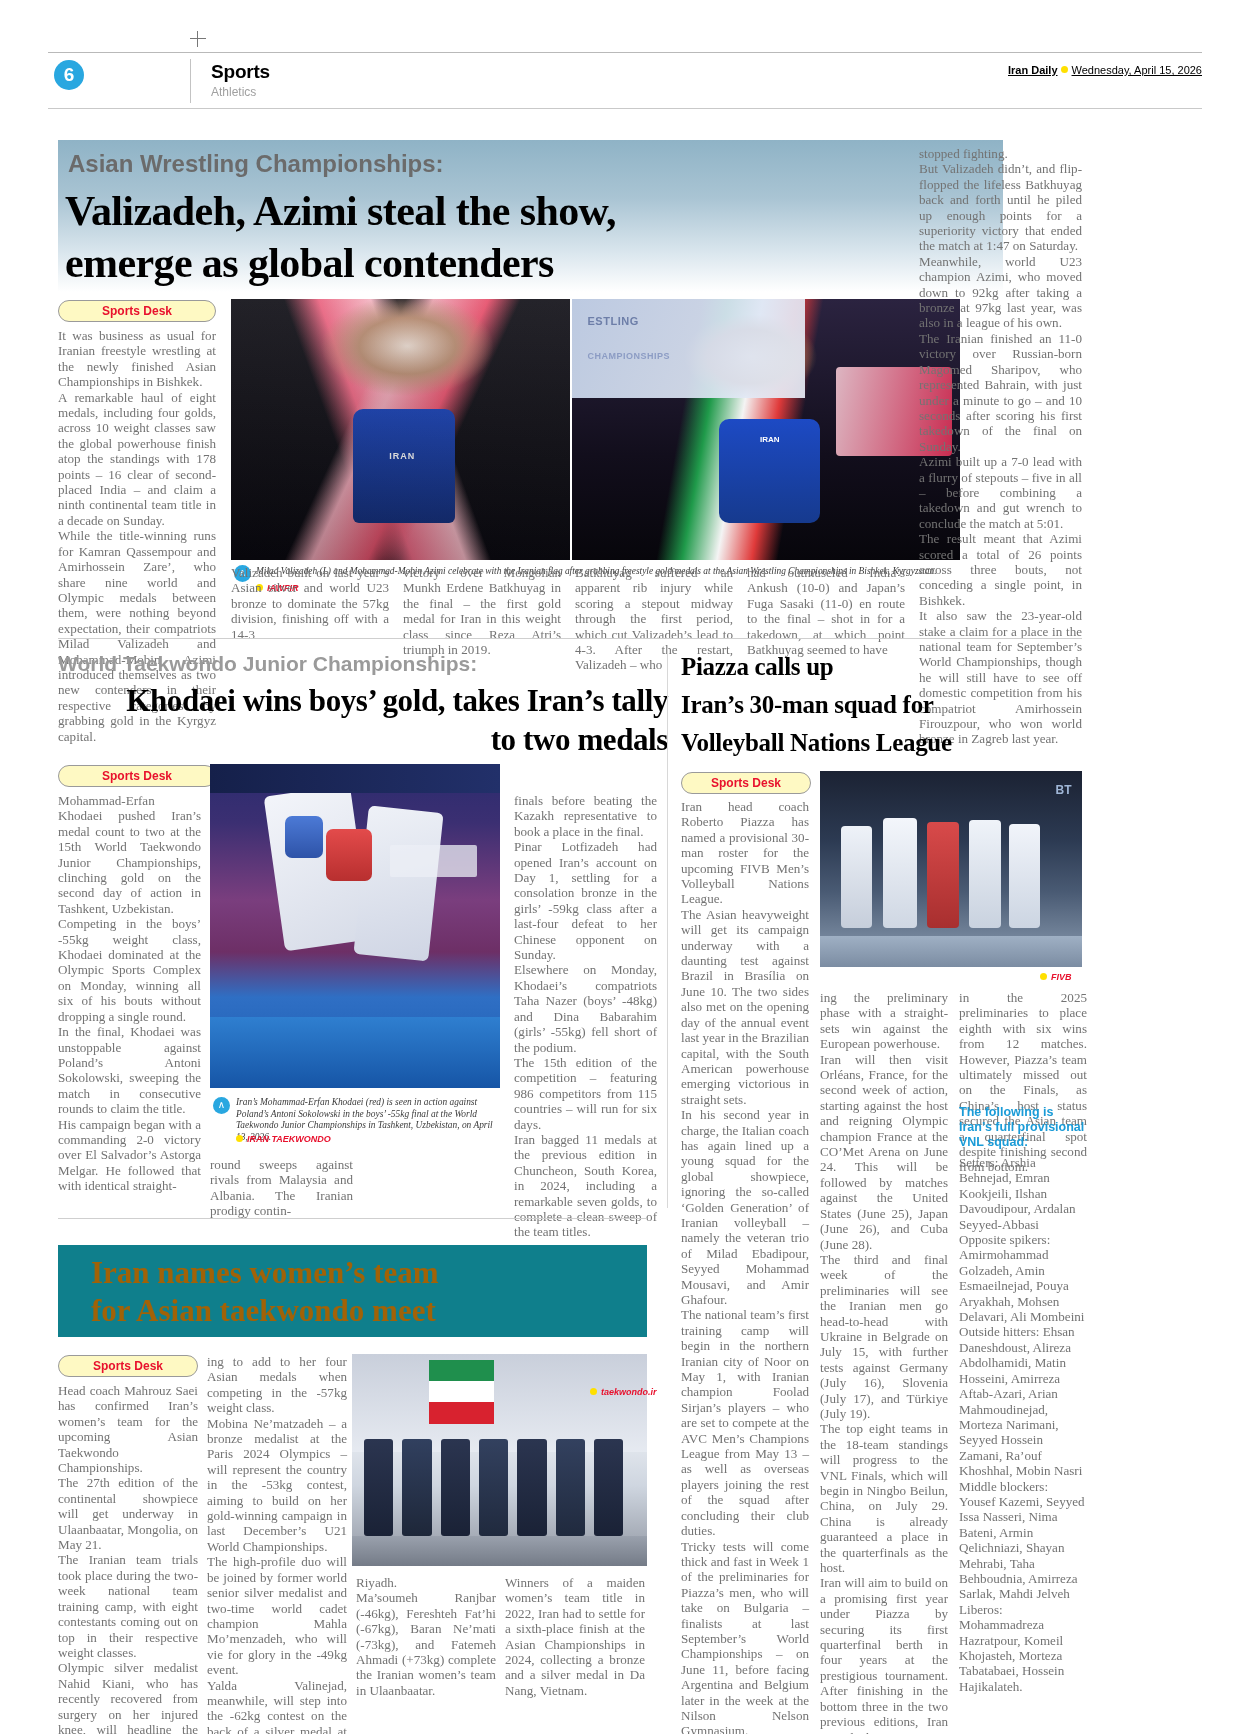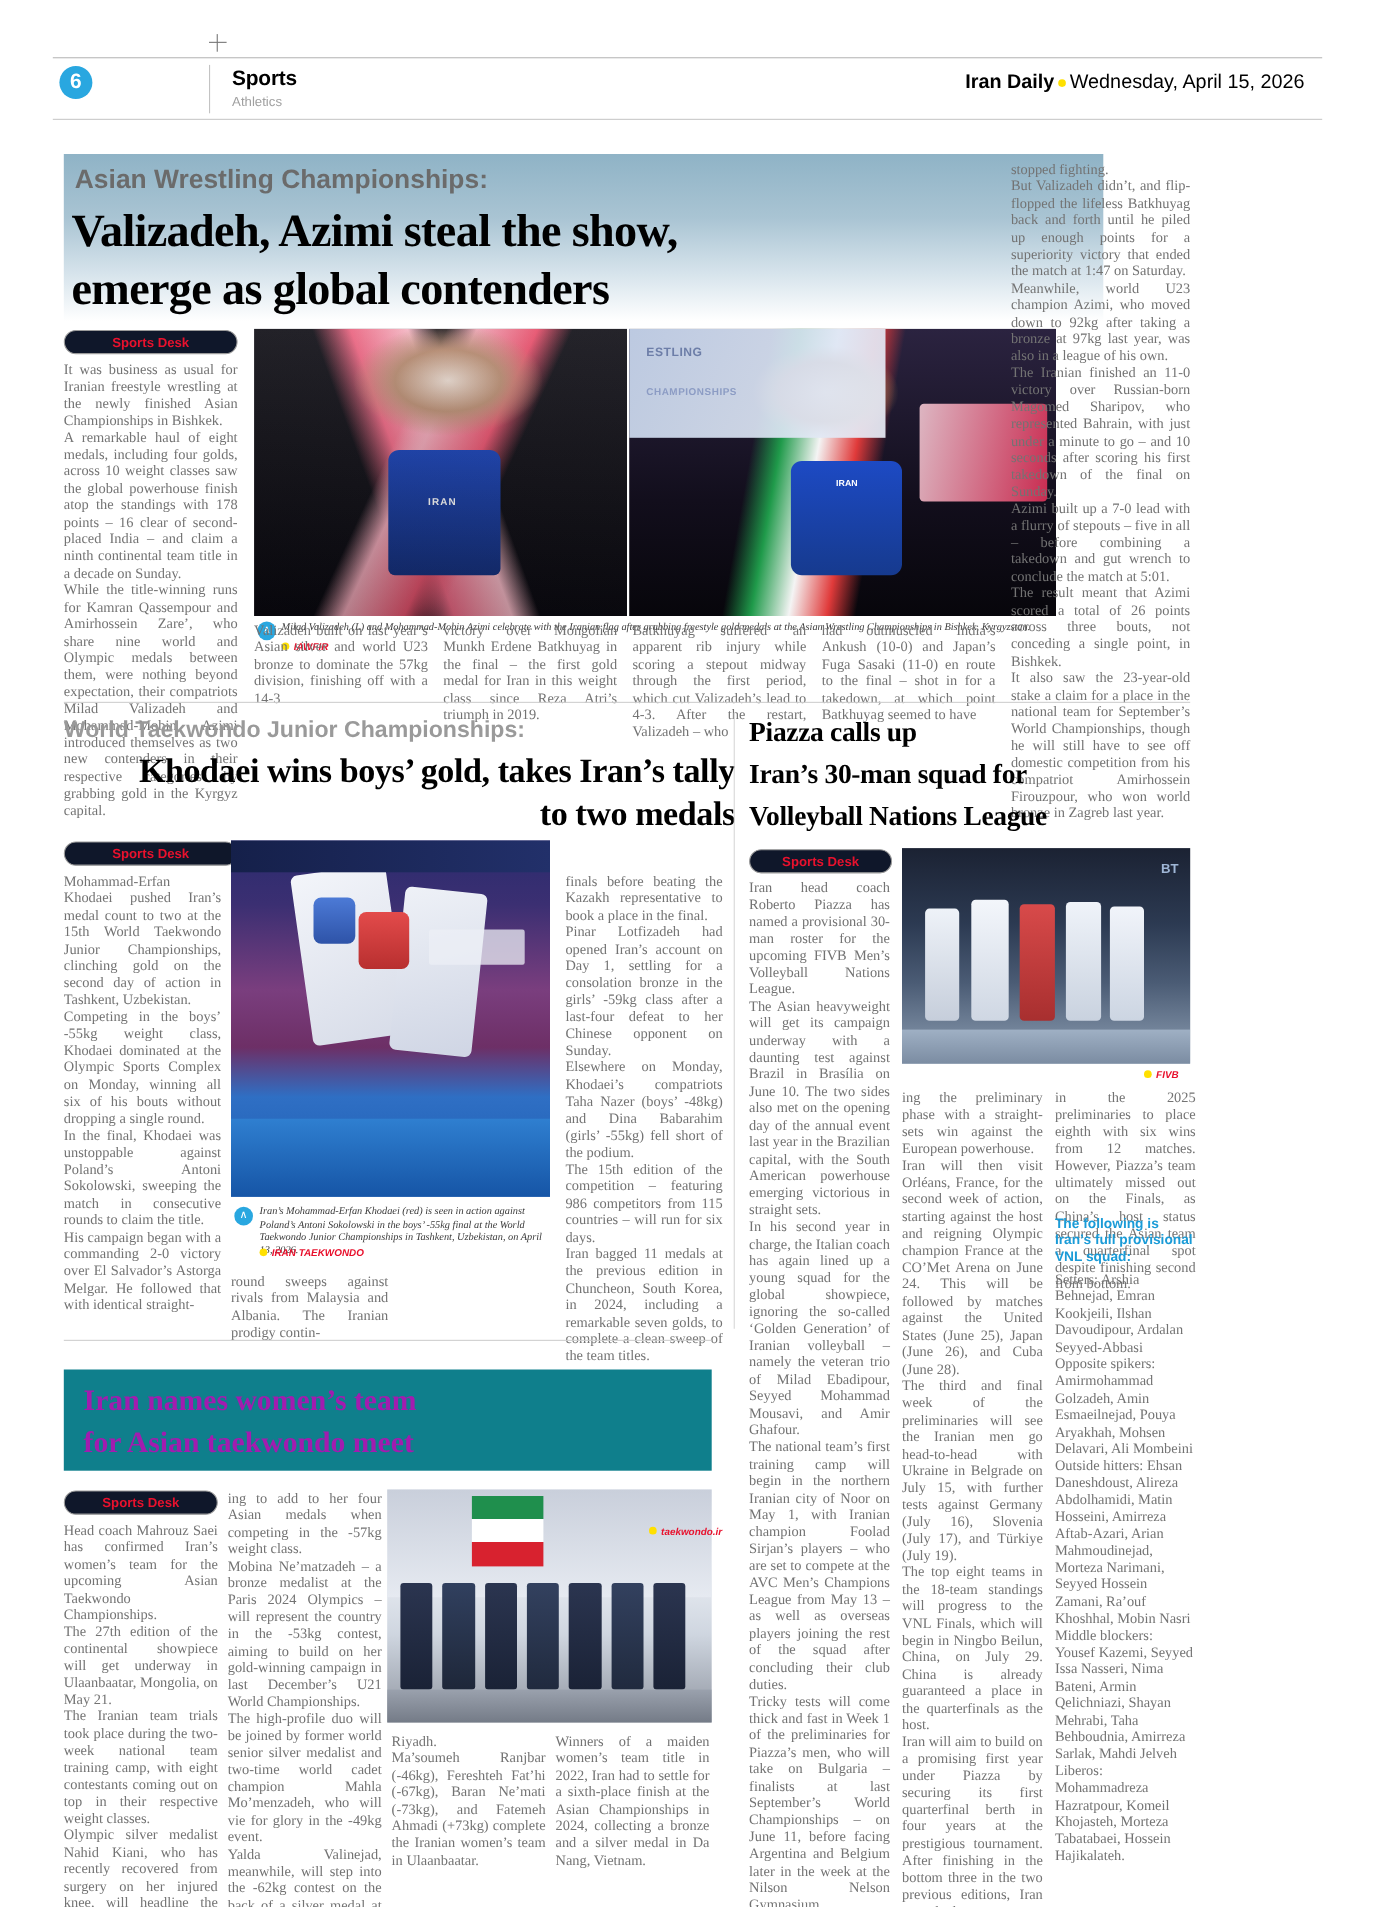--- a/index.html
+++ b/index.html
@@ -70,24 +70,25 @@
   }
   .section-sub {
     position: absolute;
     left: 163px; top: 32px;
     font-family: "Liberation Sans", sans-serif;
     font-size: 12px;
     color: #a0a0a0;
   }
   .masthead-right {
     position: absolute;
-    right: 16px; top: 11px;
-    font-family: "Liberation Sans", sans-serif;
-    font-size: 18px;
+    right: 0; top: 11px;
+    font-family: "Liberation Sans", sans-serif;
+    font-size: 11px;
     white-space: nowrap;
+    text-decoration: underline;
   }
   .masthead-right .brand { font-weight: bold; }
   .dot-yellow {
     display: inline-block;
     width: 7px; height: 7px;
     border-radius: 50%;
     background: #ffe000;
     margin: 0 4px 0 3px;
     vertical-align: 1px;
   }
@@ -131,21 +132,21 @@
     position: absolute;
     border: 1px solid #9a9a9a;
     border-radius: 14px;
     height: 22px;
     line-height: 20px;
     text-align: center;
     font-family: "Liberation Sans", sans-serif;
     font-weight: bold;
     font-size: 12px;
     color: #e8112d;
-    background: #0f172a;
+    background: #fef9c3;
   }
 
   
   .col {
     position: absolute;
     font-family: "Liberation Serif", serif;
     font-size: 13.1px;
     line-height: 15.4px;
     text-align: justify;
     text-justify: inter-word;
@@ -233,26 +234,26 @@
 
   
   .teal-banner {
     position: absolute;
     left: 58px; top: 1245px;
     width: 589px; height: 92px;
     background: #0f7f8c;
   }
   .teal-head {
     position: absolute;
-    left: 76px; top: 1254px;
+    left: 91px; top: 1254px;
     width: 560px;
-    color: #a21caf;
-    font-family: "Liberation Serif", serif;
-    font-weight: bold;
-    font-size: 27px;
+    color: #a16207;
+    font-family: "Liberation Serif", serif;
+    font-weight: bold;
+    font-size: 31px;
     line-height: 38px;
   }
 
   .vnl-title {
     position: absolute;
     font-family: "Liberation Sans", sans-serif;
     font-weight: bold;
     font-size: 12.5px;
     line-height: 15px;
     color: #1a9bd7;

